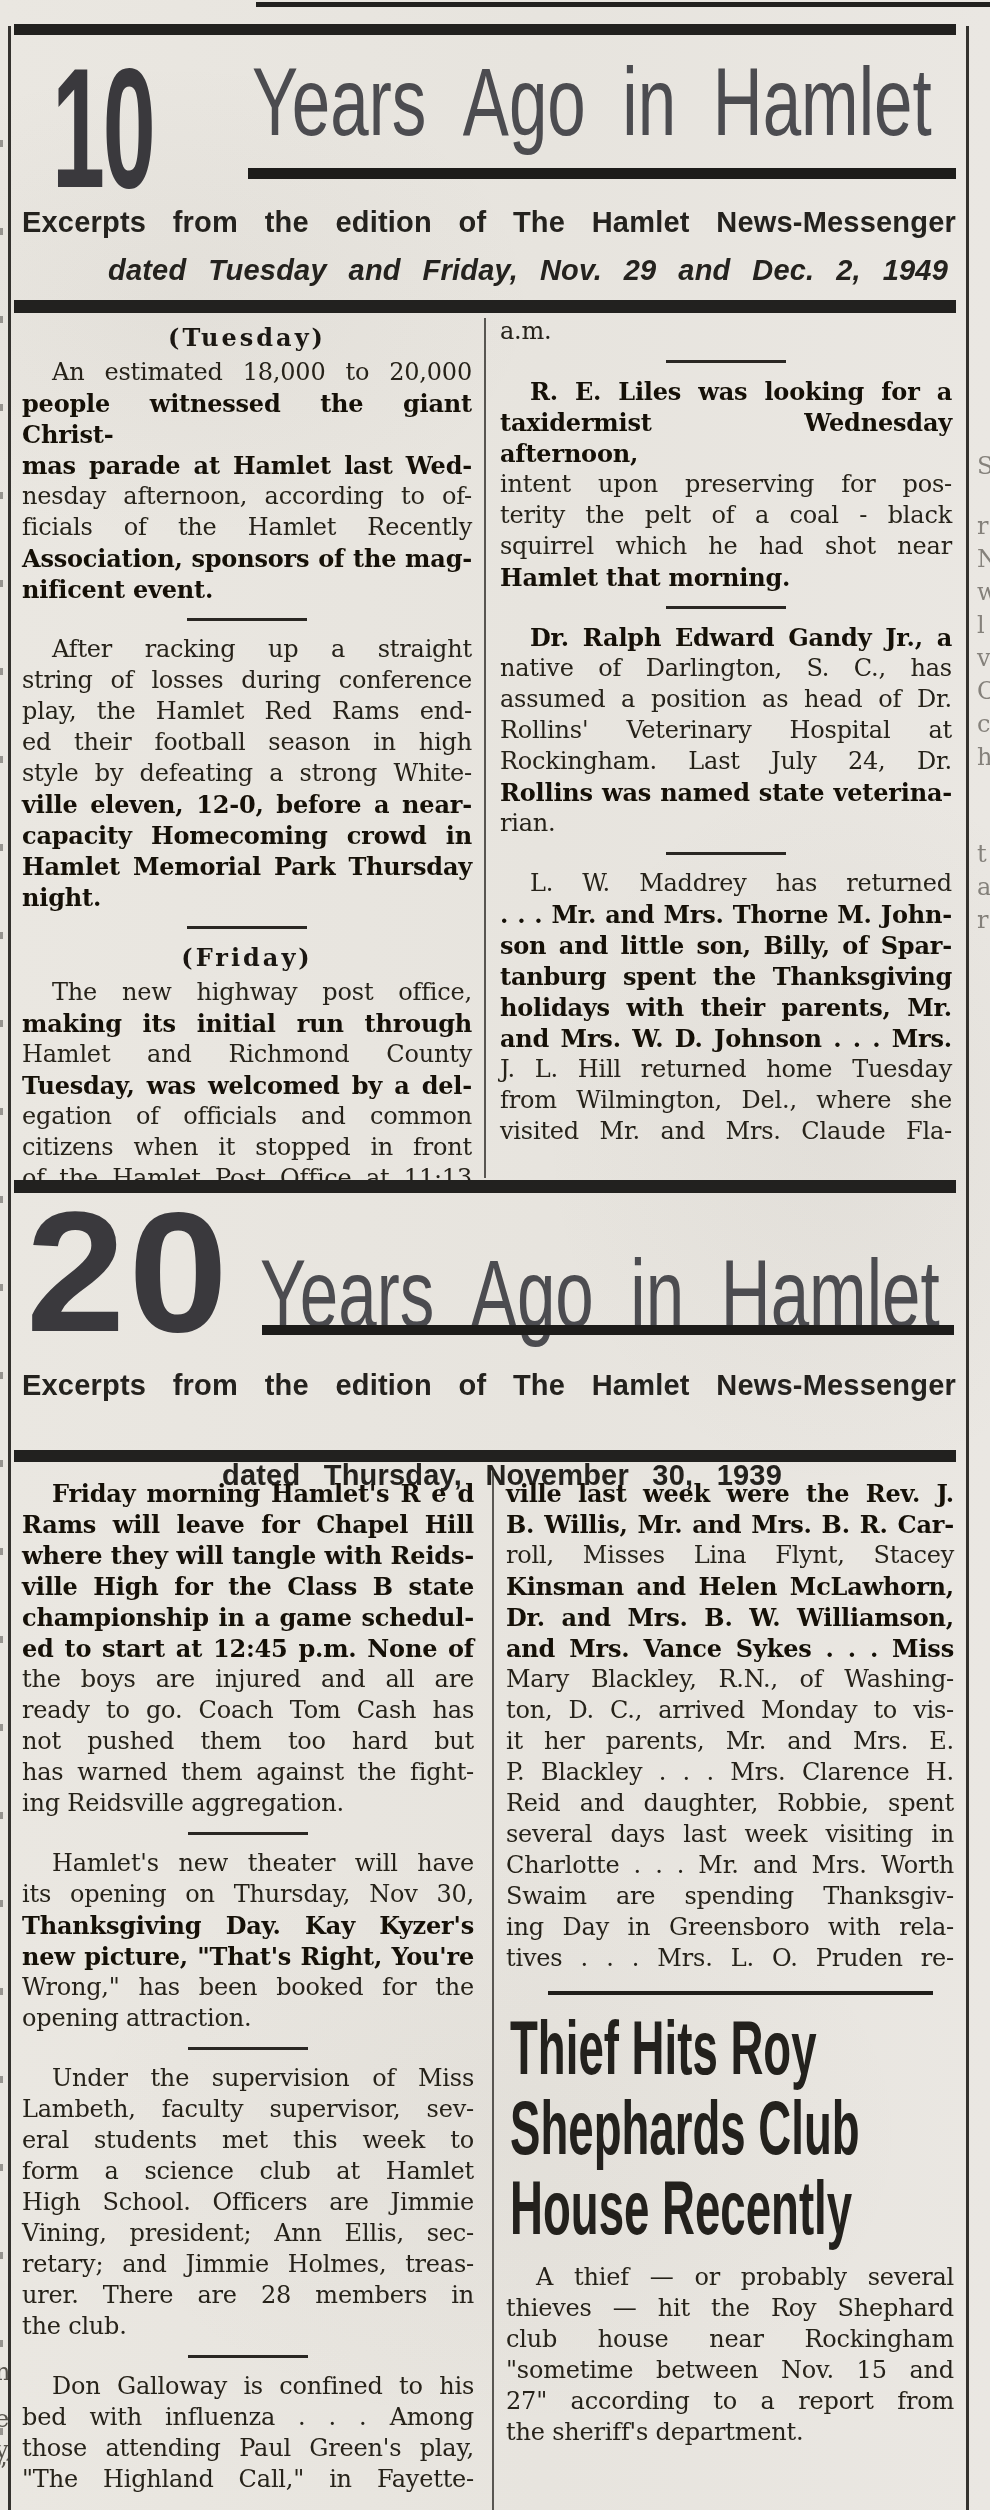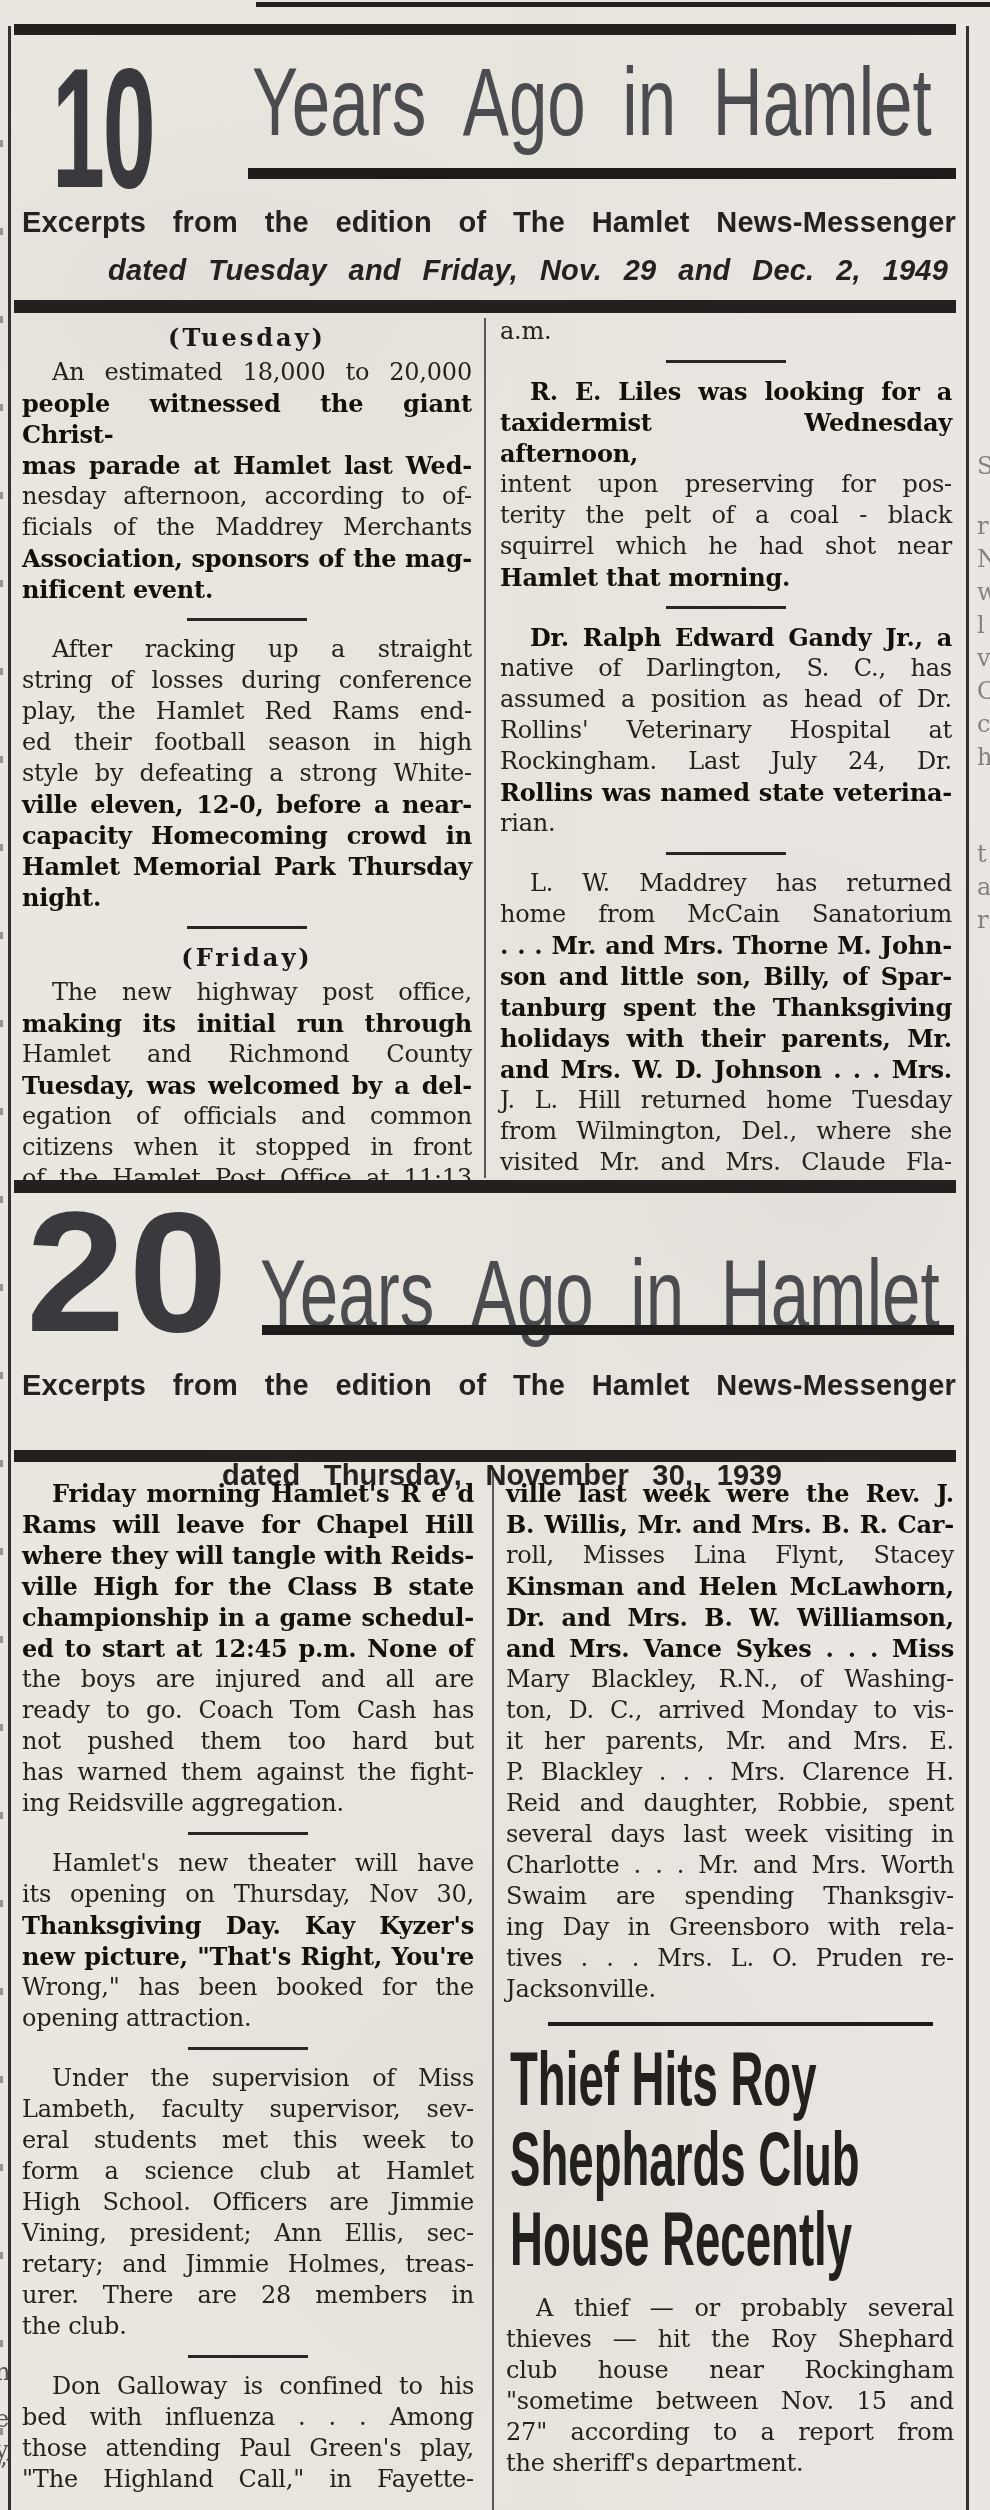--- a/index.html
+++ b/index.html
@@ -74,21 +74,21 @@
   <div class="abs bar" style="left:14px;top:300px;width:942px;height:13px;"></div>
 
   <div class="abs vline" style="left:484px;top:318px;width:2px;height:860px;opacity:.8;"></div>
   <div class="col" style="left:22px;top:316px;width:450px;">
       <div class="colhead">(Tuesday)</div>
       <div class="para">
         <div class="ln first">An estimated 18,000 to 20,000</div>
         <div class="ln b">people witnessed the giant Christ-</div>
         <div class="ln b">mas parade at Hamlet last Wed-</div>
         <div class="ln">nesday afternoon, according to of-</div>
-        <div class="ln">ficials of the Maddrey Merchants</div>
+        <div class="ln">ficials of the Hamlet Recently</div>
         <div class="ln b">Association, sponsors of the mag-</div>
         <div class="ln b end">nificent event.</div>
       </div>
       <div class="divider"></div>
       <div class="para">
         <div class="ln first">After racking up a straight</div>
         <div class="ln">string of losses during conference</div>
         <div class="ln">play, the Hamlet Red Rams end-</div>
         <div class="ln">ed their football season in high</div>
         <div class="ln">style by defeating a strong White-</div>
@@ -128,21 +128,20 @@
         <div class="ln">native of Darlington, S. C., has</div>
         <div class="ln">assumed a position as head of Dr.</div>
         <div class="ln">Rollins' Veterinary Hospital at</div>
         <div class="ln">Rockingham. Last July 24, Dr.</div>
         <div class="ln b">Rollins was named state veterina-</div>
         <div class="ln end">rian.</div>
       </div>
       <div class="divider"></div>
       <div class="para">
         <div class="ln first">L. W. Maddrey has returned</div>
-        <div class="ln">home from McCain Sanatorium</div>
         <div class="ln b">. . . Mr. and Mrs. Thorne M. John-</div>
         <div class="ln b">son and little son, Billy, of Spar-</div>
         <div class="ln b">tanburg spent the Thanksgiving</div>
         <div class="ln b">holidays with their parents, Mr.</div>
         <div class="ln b">and Mrs. W. D. Johnson . . . Mrs.</div>
         <div class="ln">J. L. Hill returned home Tuesday</div>
         <div class="ln">from Wilmington, Del., where she</div>
         <div class="ln">visited Mr. and Mrs. Claude Fla-</div>
       </div>
     </div>
@@ -216,21 +215,20 @@
         <div class="ln">Mary Blackley, R.N., of Washing-</div>
         <div class="ln">ton, D. C., arrived Monday to vis-</div>
         <div class="ln">it her parents, Mr. and Mrs. E.</div>
         <div class="ln">P. Blackley . . . Mrs. Clarence H.</div>
         <div class="ln">Reid and daughter, Robbie, spent</div>
         <div class="ln">several days last week visiting in</div>
         <div class="ln">Charlotte . . . Mr. and Mrs. Worth</div>
         <div class="ln">Swaim are spending Thanksgiv-</div>
         <div class="ln">ing Day in Greensboro with rela-</div>
         <div class="ln">tives . . . Mrs. L. O. Pruden re-</div>
-        <div class="ln end">Jacksonville.</div>
       </div>
       <div class="colrule"></div>
       <div class="headline">
         <div class="hl-ln">Thief Hits Roy</div>
         <div class="hl-ln">Shephards Club</div>
         <div class="hl-ln">House Recently</div>
       </div>
       <div class="para">
         <div class="ln first">A thief — or probably several</div>
         <div class="ln">thieves — hit the Roy Shephard</div>

